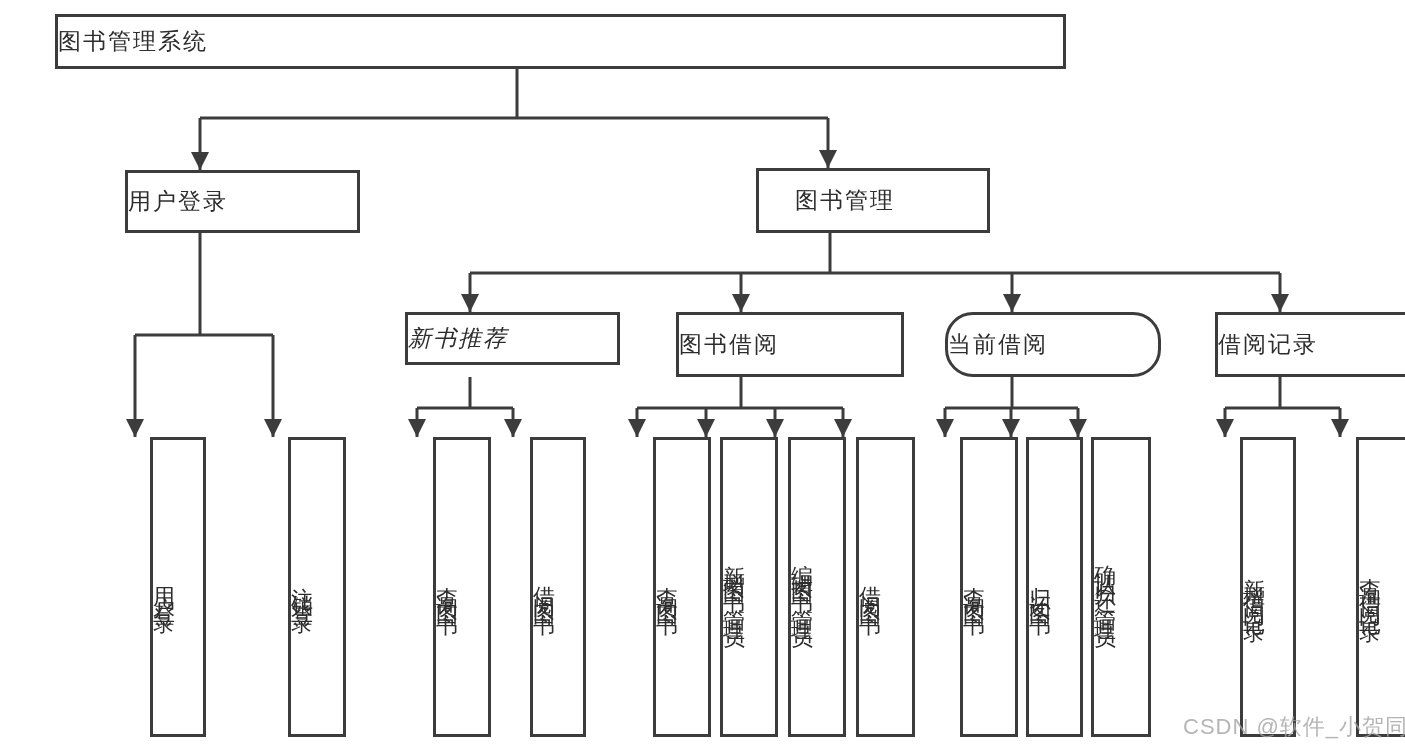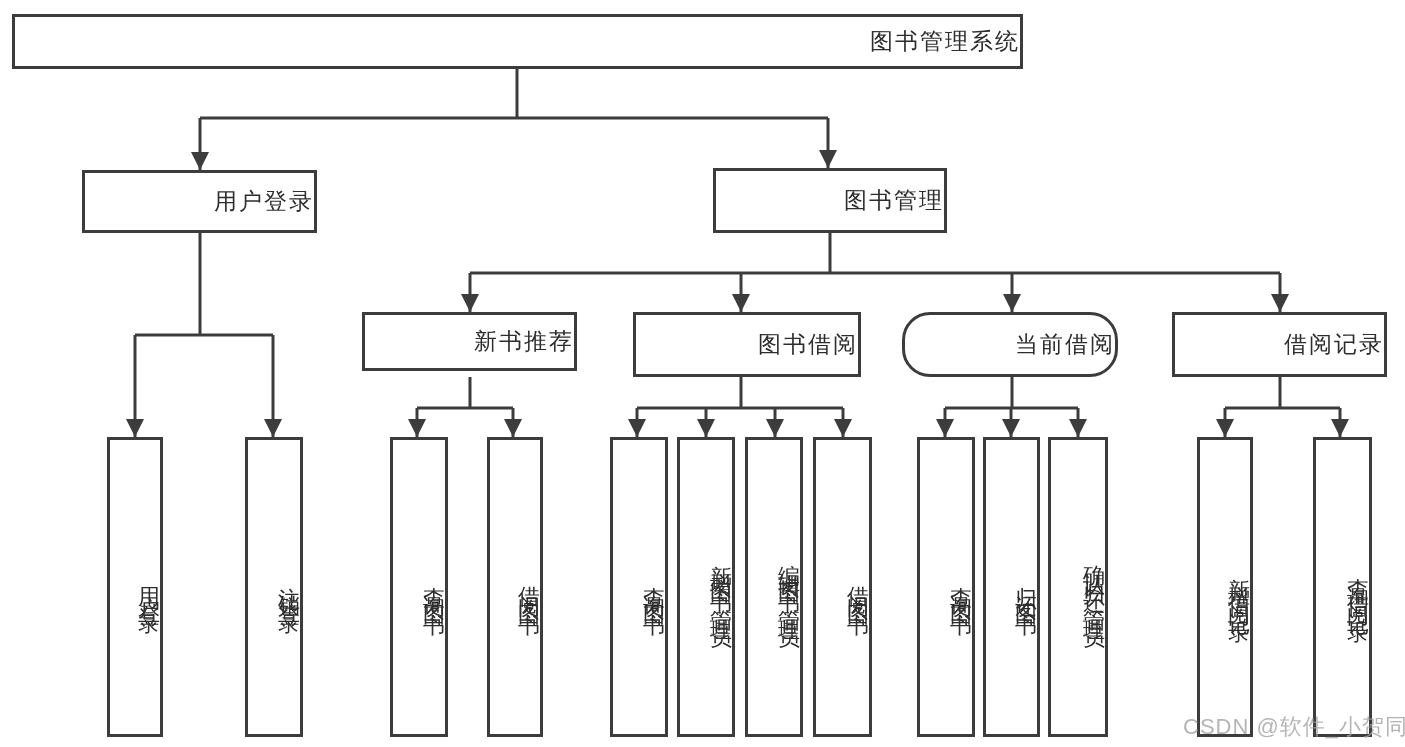--- a/index.html
+++ b/index.html
@@ -12,23 +12,24 @@
     overflow: hidden;
   }
   #edges { position: absolute; left: 0; top: 0; z-index: 1; }
   .node {
     position: absolute;
     box-sizing: border-box;
     border: 3px solid #3c3c3c;
     background: #ffffff;
     display: flex;
     align-items: center;
-    justify-content: flex-end;
+    justify-content: flex-start;
     color: #2d2d2d;
     z-index: 2;
+    margin-left: 43px;
   }
   .hbox { font-size: 23px; letter-spacing: 2px; white-space: nowrap; }
   .vbox .vtext {
     writing-mode: vertical-rl;
     text-orientation: mixed;
     font-size: 22px;
     letter-spacing: 9px;
     line-height: 1;
     color: #2d2d2d;
   }
@@ -86,25 +87,25 @@
     <path class="edge" marker-end="url(#arrowhead)" d="M1340,408 V437"></path>
   </svg>
 
   <div class="node hbox" style="left:12px; top:14px; width:1011px; height:55px;">
     <span>图书管理系统</span>
   </div>
 
   <div class="node hbox" style="left:82px; top:170px; width:235px; height:63px;">
     <span>用户登录</span>
   </div>
-  <div class="node hbox" style="left:713px; top:168px; width:234px; height:65px;">
+  <div class="node hbox" style="left:713px; top:168px; width:234px; height:65px;padding-left:36px;">
     <span>图书管理</span>
   </div>
 
-  <div class="node hbox" style="left:362px; top:312px; width:215px; height:59px;">
+  <div class="node hbox" style="left:362px; top:312px; width:215px; height:53px;font-style:italic;">
     <span>新书推荐</span>
   </div>
   <div class="node hbox" style="left:633px; top:312px; width:228px; height:65px;">
     <span>图书借阅</span>
   </div>
   <div class="node hbox" style="left:902px; top:312px; width:216px; height:65px;border-radius:28px;">
     <span>当前借阅</span>
   </div>
   <div class="node hbox" style="left:1172px; top:312px; width:215px; height:65px;">
     <span>借阅记录</span>

